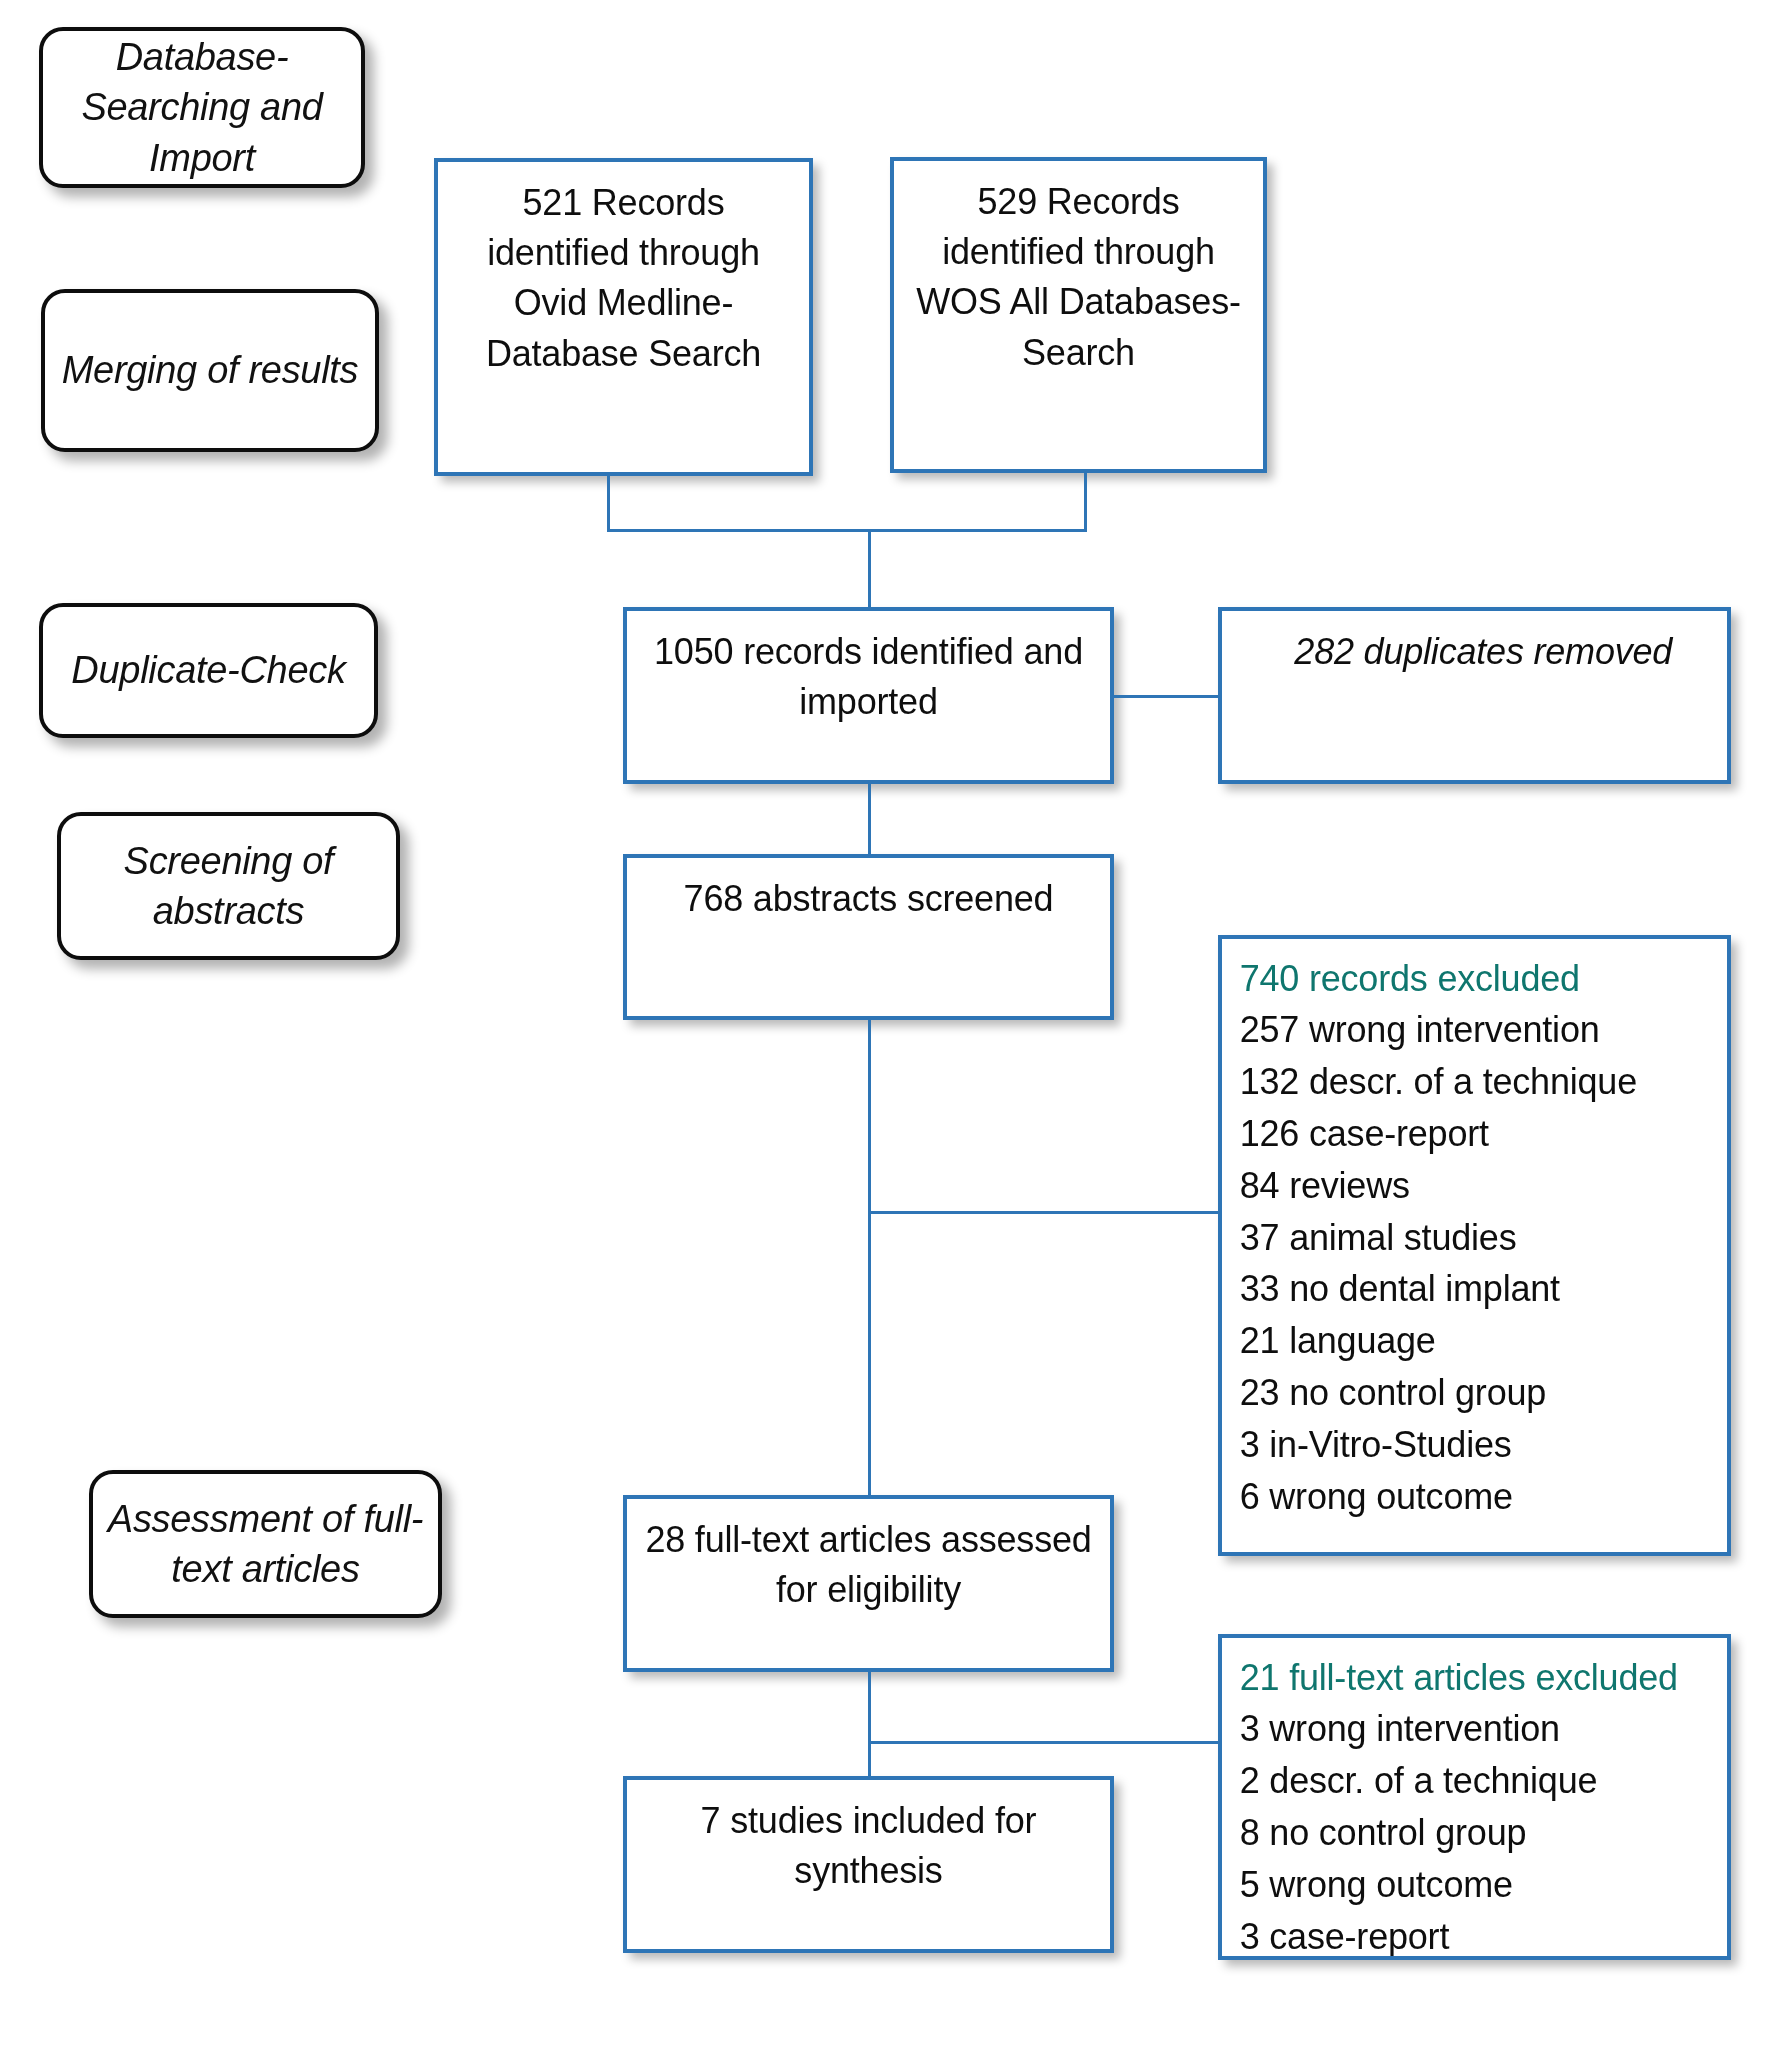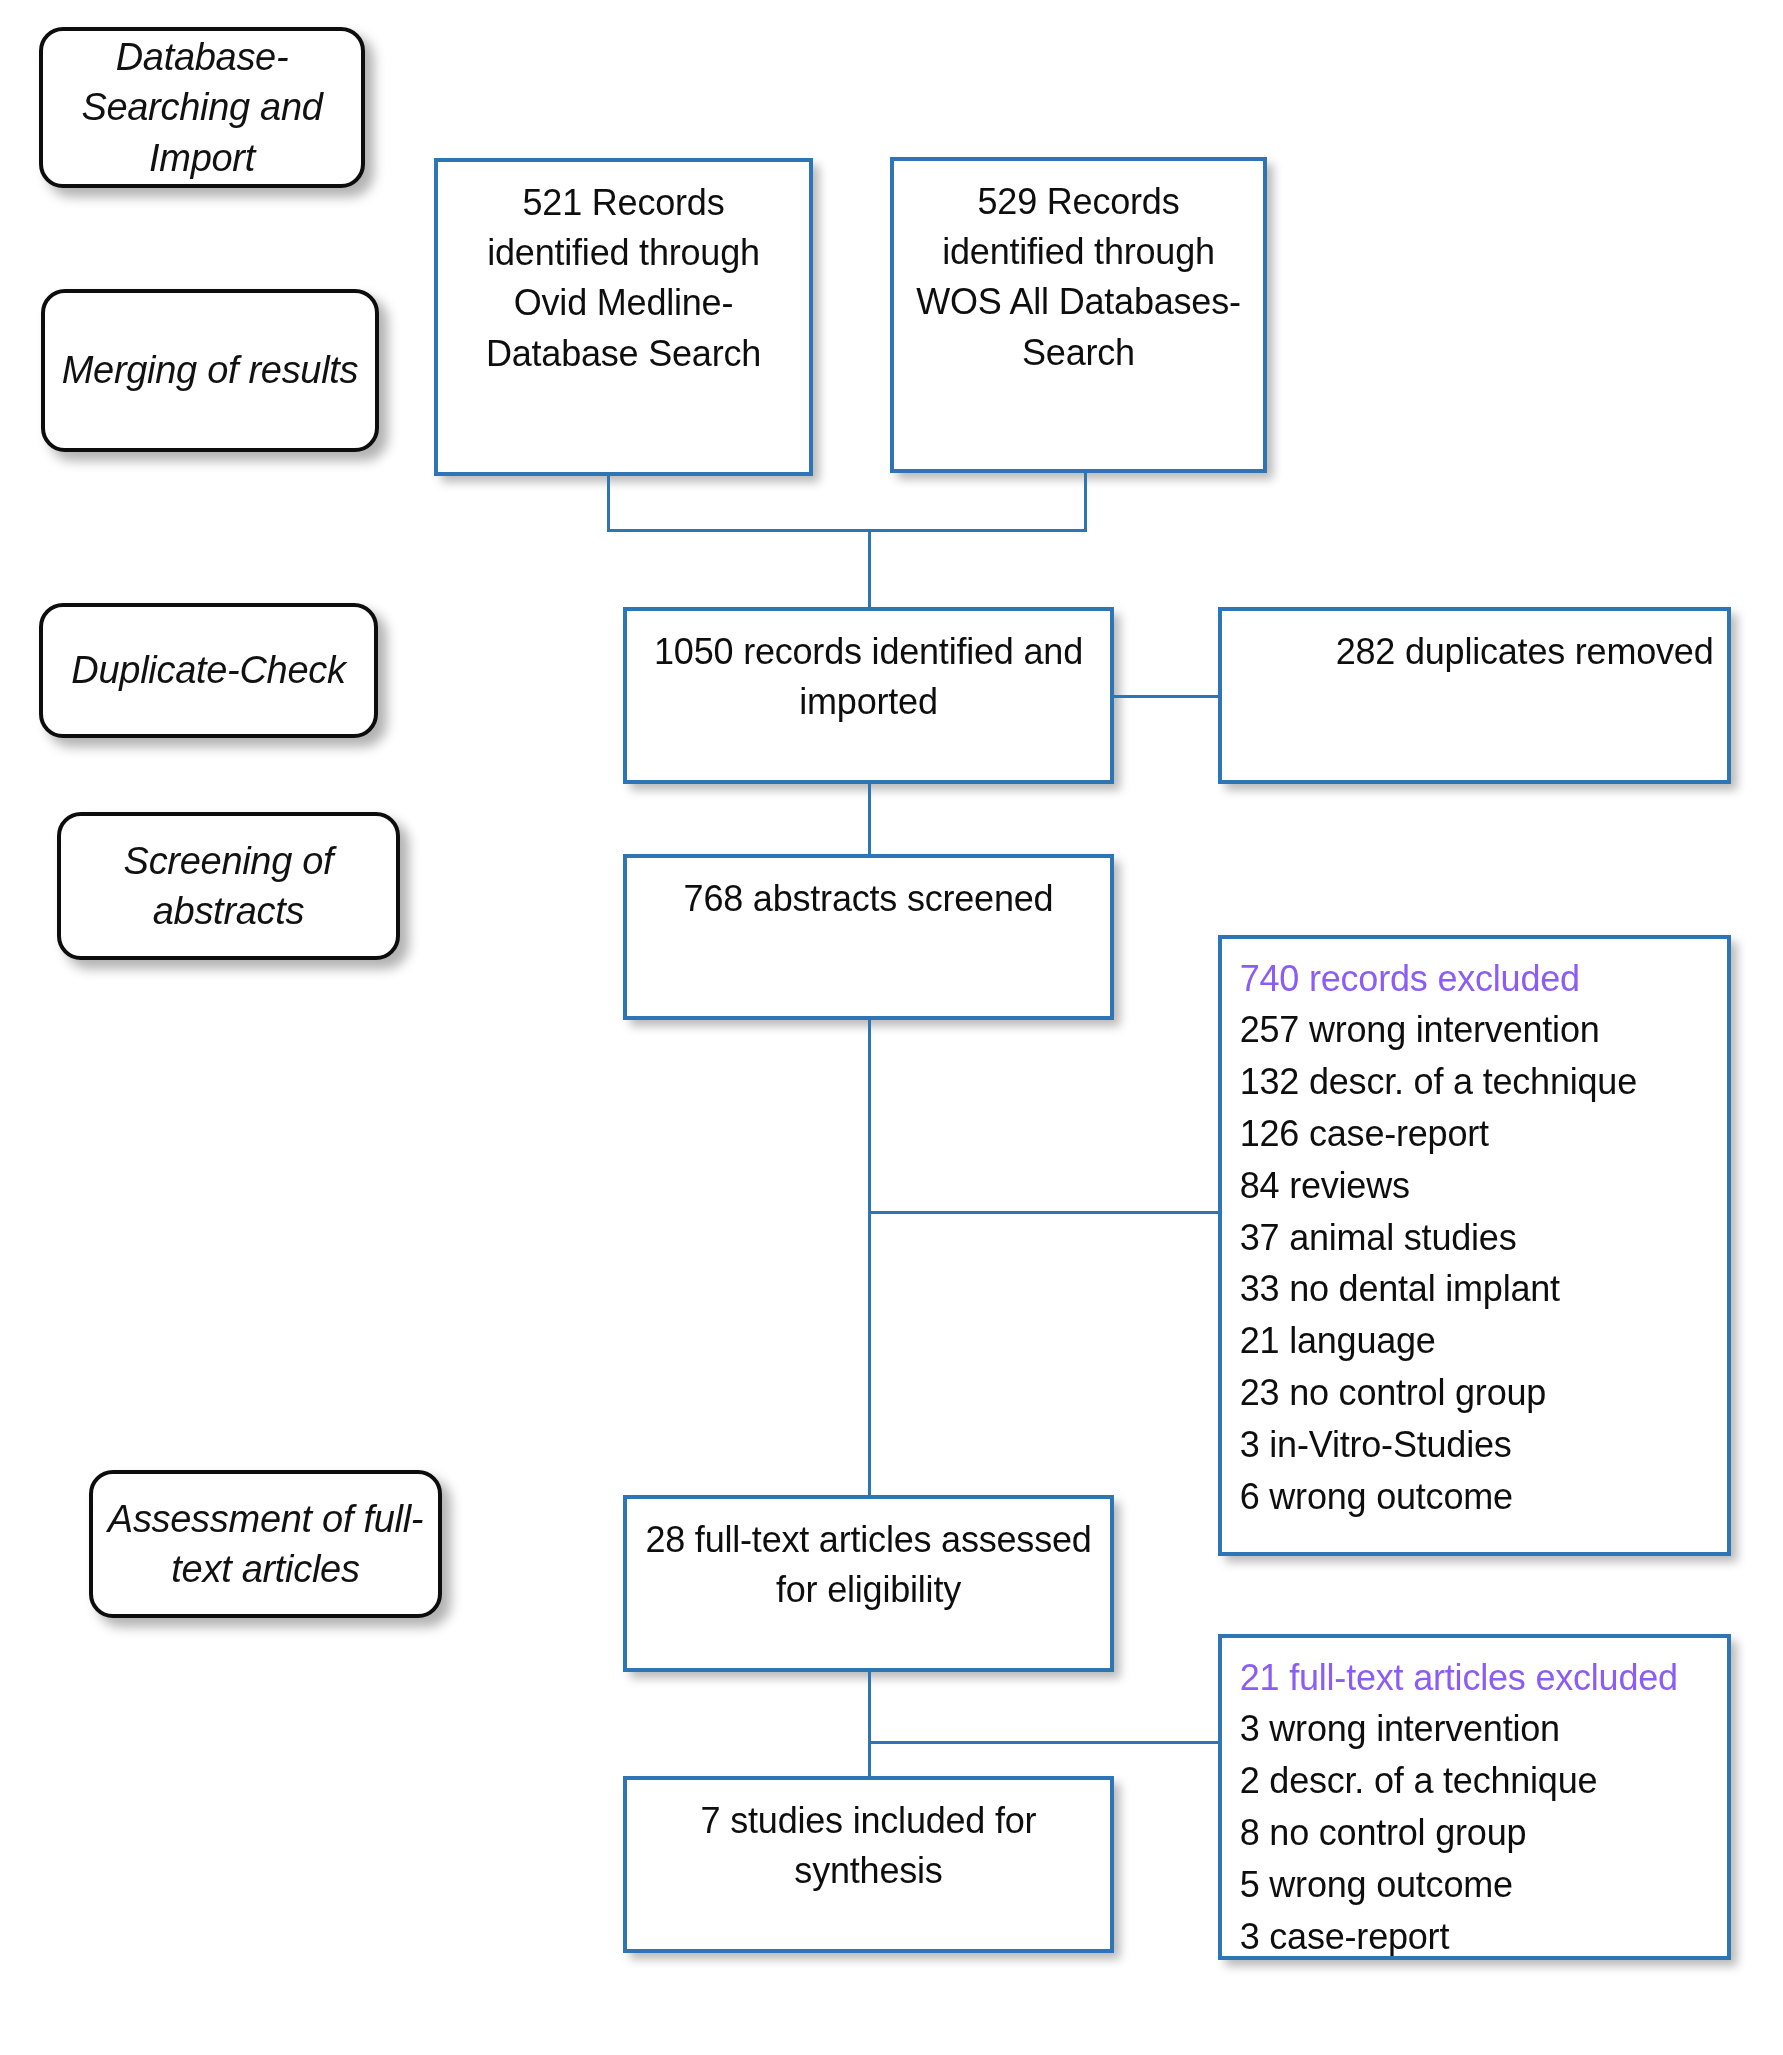--- a/index.html
+++ b/index.html
@@ -61,21 +61,21 @@
 
   
   .blue-box.listbox .blue-text {
     text-align: left;
     padding: 13.5px 11.4px 0 17.7px;
   }
   .excl-head {
     display: block;
     font-size: 36px;
     line-height: 1.44;
-    color: #8b5cf6;
+    color: #0f766e;
     letter-spacing: -0.2px;
   }
   .excl-item {
     display: block;
     font-size: 36px;
     line-height: 1.44;
     color: #0e0e0e;
     letter-spacing: -0.2px;
   }
 
@@ -123,21 +123,21 @@
   <div class="line v" style="left:607px; top:476px; width:2.6px; height:54px;"></div>
   <div class="line v" style="left:1084px; top:473px; width:2.6px; height:57px;"></div>
   <div class="line h" style="left:607px; top:529px; width:480px; height:2.6px;"></div>
   <div class="line v" style="left:868px; top:529px; width:2.6px; height:79px;"></div>
 
   <div class="blue-box" style="left:623px; top:607px; width:491px; height:177px;">
     <span class="blue-text">1050 records identified and imported</span>
   </div>
 
   <div class="blue-box" style="left:1218px; top:607px; width:513px; height:177px;">
-    <span class="blue-text" style="text-align:right; padding-left:31px;">282 duplicates removed</span>
+    <span class="blue-text" style="text-align:center; padding-left:31px;font-style:italic;">282 duplicates removed</span>
   </div>
 
   <div class="line h" style="left:1114px; top:695px; width:105px; height:2.6px;"></div>
 
   <div class="line v" style="left:868px; top:783px; width:2.6px; height:73px;"></div>
 
   <div class="blue-box" style="left:623px; top:854px; width:491px; height:166px;">
     <span class="blue-text">768 abstracts screened</span>
   </div>
 

